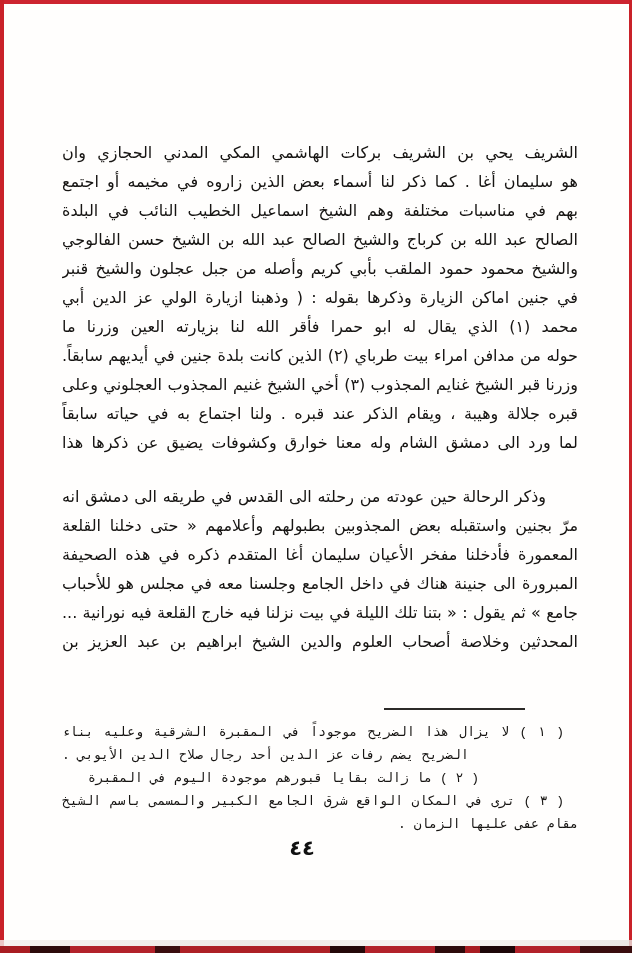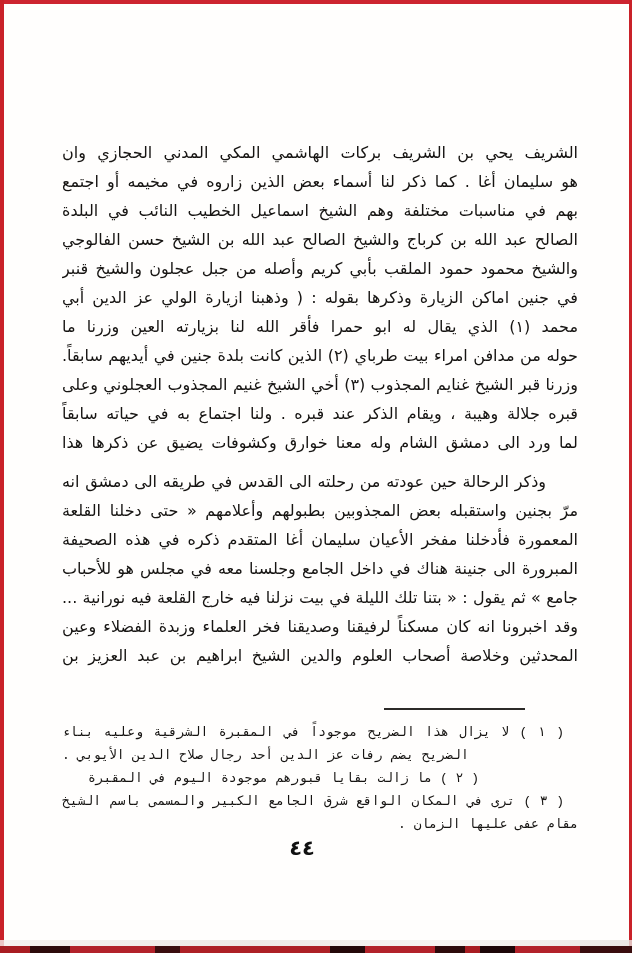--- a/index.html
+++ b/index.html
@@ -51,21 +51,21 @@
     line-height: 29px;
   }
   .line {
     height: 29px;
     overflow: hidden;
     white-space: normal;
     text-align: justify;
     text-align-last: justify;
     -moz-text-align-last: justify;
   }
-  .para2 { margin-top: 10px; }
+  .para2 { margin-top: 25px; }
   .indent { text-indent: 32px; }
   
   .footnote-sep {
     position: absolute;
     top: 708px;
     right: 107px;
     width: 141px;
     height: 0;
     border-top: 2px solid #2c2a28;
   }
@@ -124,21 +124,20 @@
     <div class="line">وزرنا قبر الشيخ غنايم المجذوب (٣) أخي الشيخ غنيم المجذوب العجلوني وعلى</div>
     <div class="line">قبره جلالة وهيبة ، ويقام الذكر عند قبره . ولنا اجتماع به في حياته سابقاً</div>
     <div class="line">لما ورد الى دمشق الشام وله معنا خوارق وكشوفات يضيق عن ذكرها هذا المقام.</div>
   </div>
   <div class="para2">
     <div class="line indent">وذكر الرحالة حين عودته من رحلته الى القدس في طريقه الى دمشق انه</div>
     <div class="line">مرّ بجنين واستقبله بعض المجذوبين بطبولهم وأعلامهم « حتى دخلنا القلعة</div>
     <div class="line">المعمورة فأدخلنا مفخر الأعيان سليمان أغا المتقدم ذكره في هذه الصحيفة</div>
     <div class="line">المبرورة الى جنينة هناك في داخل الجامع وجلسنا معه في مجلس هو للأحباب</div>
     <div class="line">جامع » ثم يقول : « بتنا تلك الليلة في بيت نزلنا فيه خارج القلعة فيه نورانية ...</div>
-    <div class="line">وقد اخبرونا انه كان مسكناً لرفيقنا وصديقنا فخر العلماء وزبدة الفضلاء وعين</div>
     <div class="line">المحدثين وخلاصة أصحاب العلوم والدين الشيخ ابراهيم بن عبد العزيز بن</div>
   </div>
 </div>
 
 <div class="footnote-sep"></div>
 
 <div class="footnotes" lang="ar" dir="rtl">
   <div class="fn-line fn-full">( ١ ) لا يزال هذا الضريح موجوداً في المقبرة الشرقية وعليه بناء واسع . ويذكر الناس ان</div>
   <div class="fn-line fn-r58">الضريح يضم رفات عز الدين أحد رجال صلاح الدين الأيوبي .</div>
   <div class="fn-line fn-r73">( ٢ ) ما زالت بقايا قبورهم موجودة اليوم في المقبرة الشرقية .</div>

